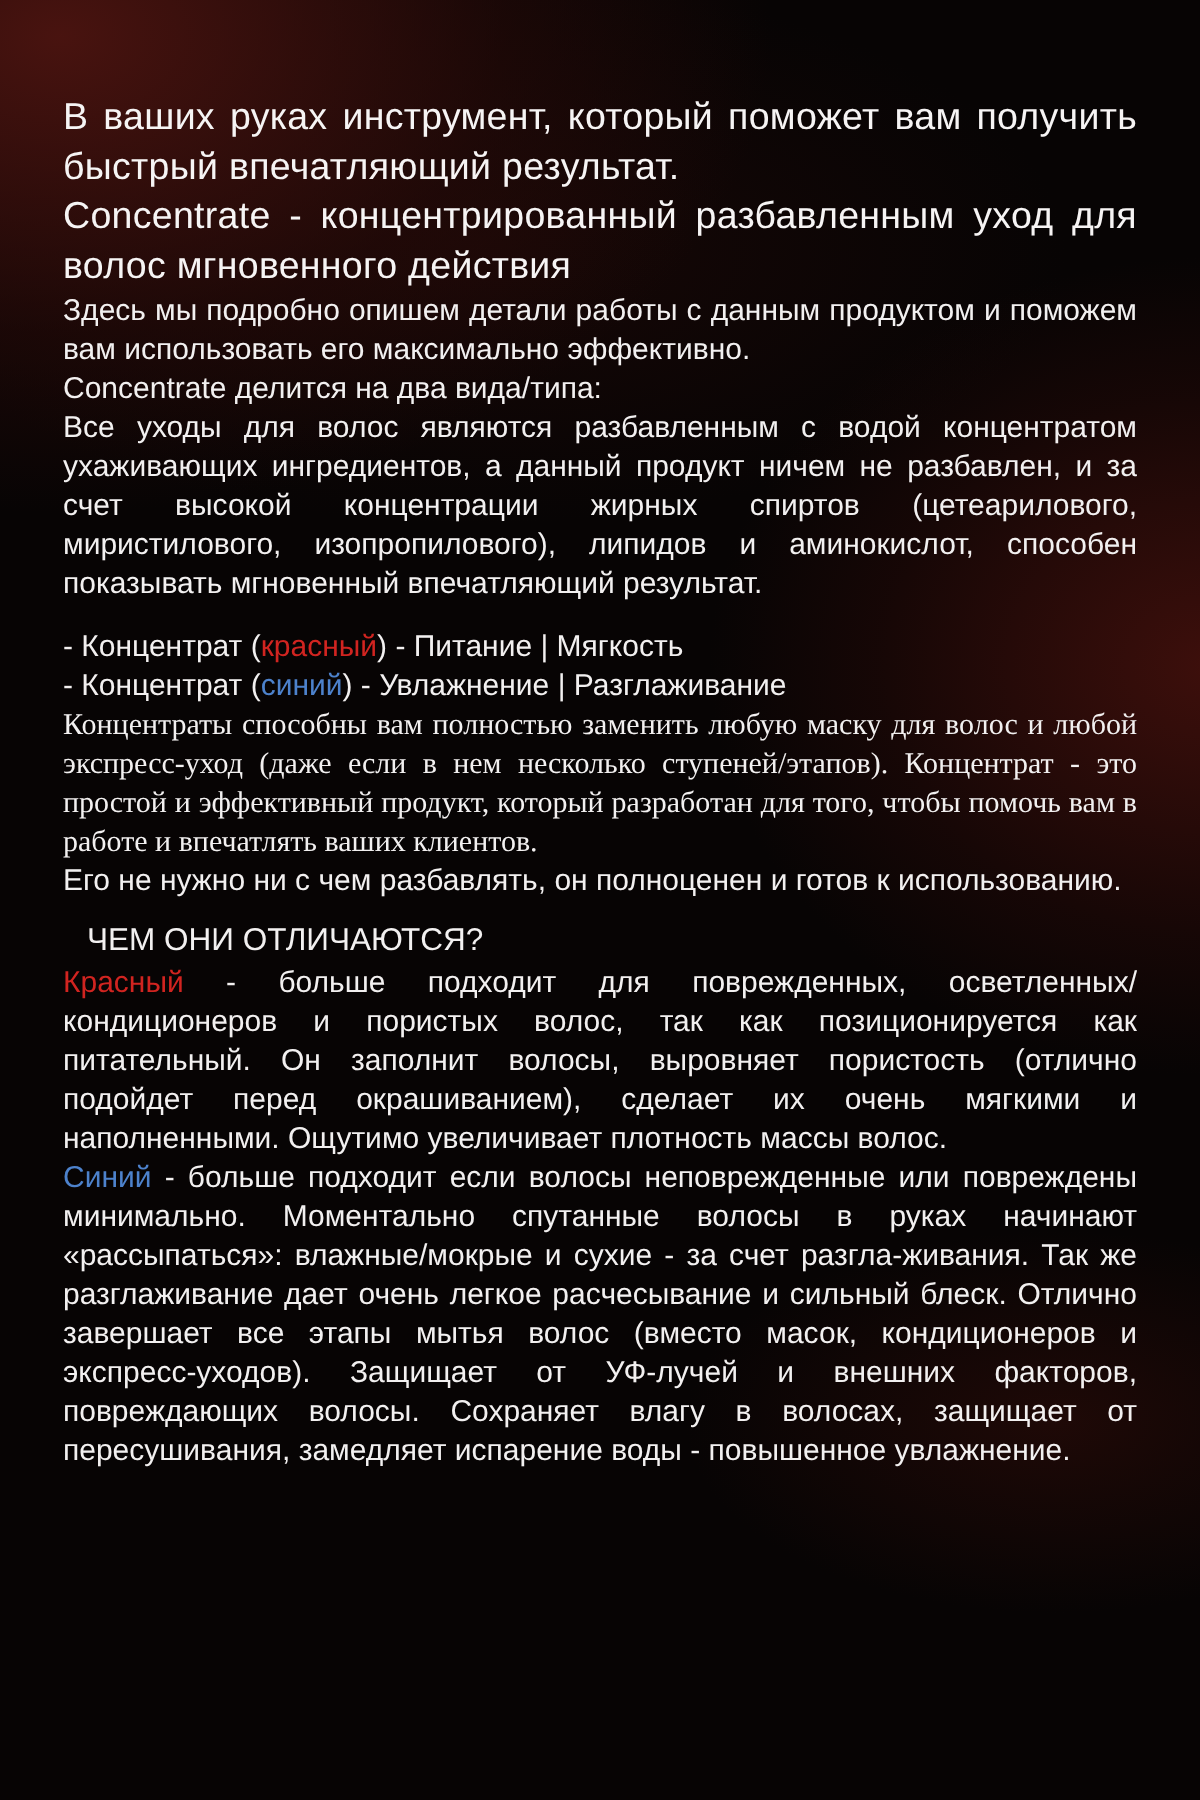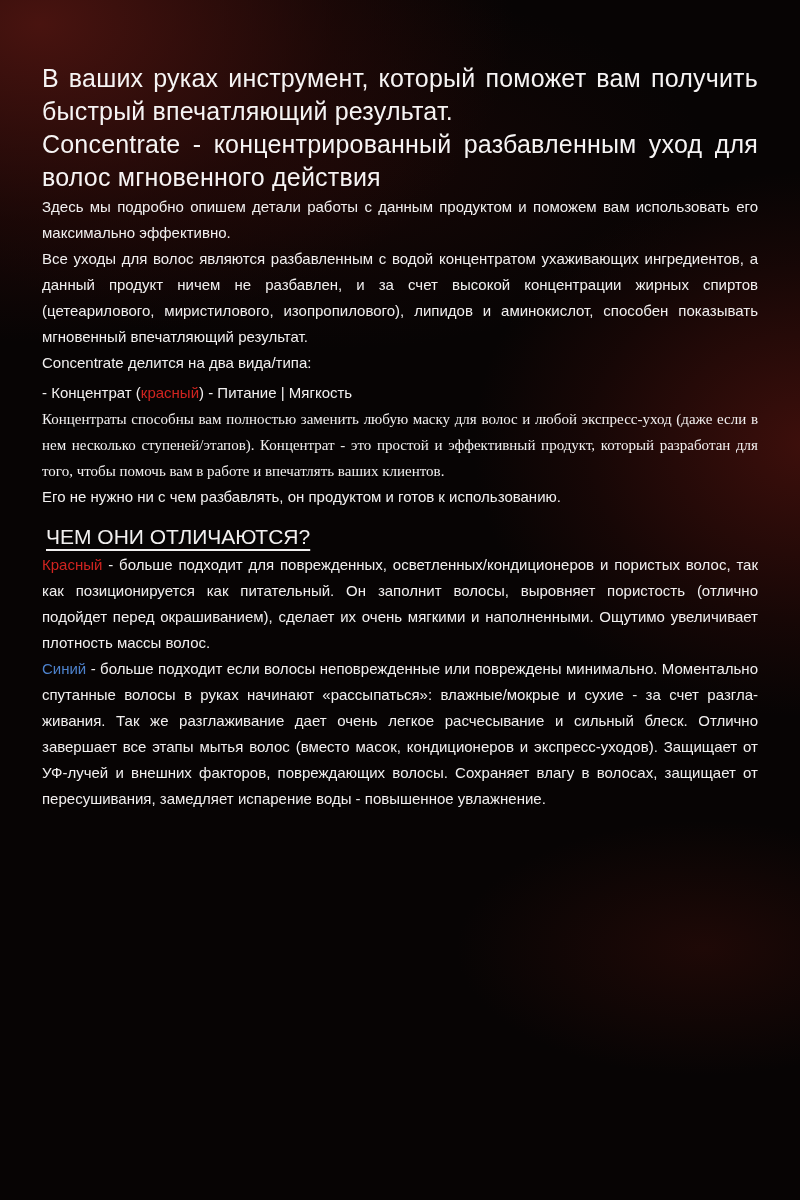--- a/index.html
+++ b/index.html
@@ -17,58 +17,59 @@
       radial-gradient(ellipse 330px 170px at 88% 79%, rgba(50,13,9,0.55), rgba(0,0,0,0) 75%),
       #070404;
   }
   .content { box-sizing: border-box; padding: 62px 42px 0 42px; }
   .title-block p {
     margin: 0; font-size: 25px; line-height: 33px; font-weight: 400;
     text-align: justify; text-align-last: left; letter-spacing: 0.2px;
     color: #f6f4f4;
   }
   p.body {
-    margin: 0; font-size: 15px; line-height: 26px; font-weight: 400;
+    margin: 0; font-size: 20px; line-height: 26px; font-weight: 400;
     text-align: justify; text-align-last: left; color: #f2f0f0;
   }
   .mt-intro   { margin-top: 17px; }
   .mt-section { margin-top: 40px; }
-  .type-list  { margin-top: 4px; }
+  .type-list  { margin-top: 16px; }
   .mt-para    { margin-top: 16px; font-family: Liberation Serif, serif; }
   .diff-heading {
-    margin: 12px 0 0 4px; font-size: 21px; line-height: 30px; font-weight: 400;
-    color: #f2f0f0; text-decoration: underline;
+    margin: 12px 0 0 16px; font-size: 21px; line-height: 30px; font-weight: 400;
+    color: #f2f0f0; 
     text-underline-offset: 5px; text-decoration-thickness: 1.5px;
   }
   .mt-red  { margin-top: 15px; }
   .mt-blue { margin-top: 25px; }
   .accent { font-weight: 400; }
 </style>
 </head>
 <body>
 
 <div class="page">
   <div class="content">
 
     <div class="title-block">
       <p>В ваших руках инструмент, который поможет вам получить быстрый впечатляющий результат.</p>
       <p>Concentrate - концентрированный разбавленным уход для волос мгновенного действия</p>
     </div>
 
     <p class="body mt-intro">Здесь мы подробно опишем детали работы с данным продуктом и поможем вам использовать его максимально эффективно.</p>
+    <p class="body mt-section">Concentrate делится на два вида/типа:</p>
+
     <p class="body">Все уходы для волос являются разбавленным с водой концентратом ухаживающих ингредиентов, а данный продукт ничем не разбавлен, и за счет высокой концентрации жирных спиртов (цетеарилового, миристилового, изопропилового), липидов и аминокислот, способен показывать мгновенный впечатляющий результат.</p>
-
-    <p class="body mt-section">Concentrate делится на два вида/типа:</p>
 
     <div class="type-list">
       <p class="body"><span>- Концентрат (</span><span class="accent" style="color: rgb(209, 36, 32);">красный</span><span>) - Питание | Мягкость</span></p>
+      <p class="body"><span>- Концентрат (</span><span class="accent" style="color: rgb(77, 130, 204);">синий</span><span>) - Увлажнение | Разглаживание</span></p>
     </div>
 
     <p class="body mt-para">Концентраты способны вам полностью заменить любую маску для волос и любой экспресс-уход (даже если в нем несколько ступеней/этапов). Концентрат - это простой и эффективный продукт, который разработан для того, чтобы помочь вам в работе и впечатлять ваших клиентов.</p>
-    <p class="body">Его не нужно ни с чем разбавлять, он продуктом и готов к использованию.</p>
+    <p class="body">Его не нужно ни с чем разбавлять, он полноценен и готов к использованию.</p>
 
     <h2 class="diff-heading">ЧЕМ ОНИ ОТЛИЧАЮТСЯ?</h2>
 
     <p class="body mt-red"><span class="accent" style="color: rgb(209, 36, 32);">Красный</span><span> - больше подходит для поврежденных, осветленных/кондиционеров и пористых волос, так как позиционируется как питательный. Он заполнит волосы, выровняет пористость (отлично подойдет перед окрашиванием), сделает их очень мягкими и наполненными. Ощутимо увеличивает плотность массы волос.</span></p>
 
     <p class="body mt-blue"><span class="accent" style="color: rgb(77, 130, 204);">Синий</span><span> - больше подходит если волосы неповрежденные или повреждены минимально. Моментально спутанные волосы в руках начинают «рассыпаться»: влажные/мокрые и сухие - за счет разгла-живания. Так же разглаживание дает очень легкое расчесывание и сильный блеск. Отлично завершает все этапы мытья волос (вместо масок, кондиционеров и экспресс-уходов). Защищает от УФ-лучей и внешних факторов, повреждающих волосы. Сохраняет влагу в волосах, защищает от пересушивания, замедляет испарение воды - повышенное увлажнение.</span></p>
 
   </div>
 </div>
 

